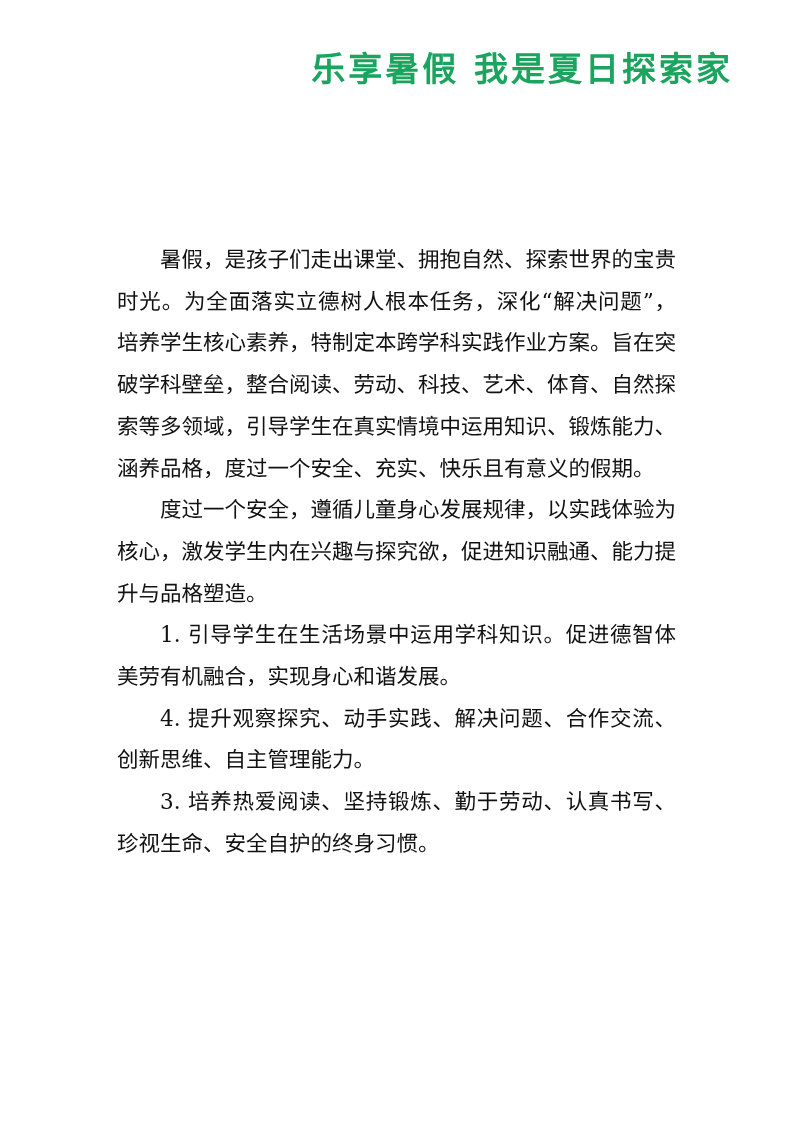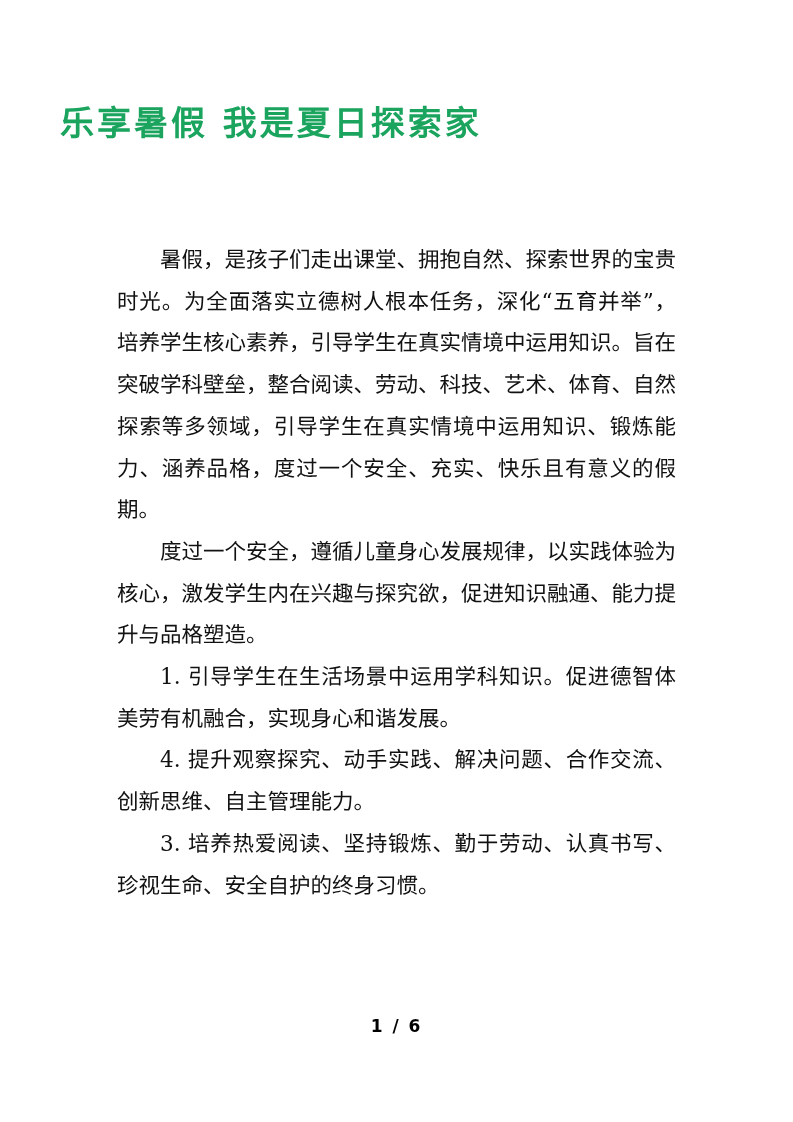--- a/index.html
+++ b/index.html
@@ -12,22 +12,22 @@
     position: relative;
     width: 793px;
     height: 1122px;
     margin: 0 auto;
     background: var(--page-bg, #ffffff);
     overflow: hidden;
     color: var(--text, #111111);
     font-family: "DejaVu Serif", "Liberation Serif", serif;
   }
   .banner {
-    margin: 102px 60px 0;
-    text-align: left;
+    margin: 48px 60px 0;
+    text-align: right;
     font-size: 34px;
     line-height: 42px;
     font-weight: 700;
     letter-spacing: 3px;
     color: var(--banner-green, #1aa45e);
     font-family: "DejaVu Serif", "Liberation Serif", serif;
   }
   .main-title {
     margin: 12px 40px 0;
     text-align: center;
@@ -73,29 +73,28 @@
 </head>
 <body>
 
 <div class="page">
 
   <h2 class="banner">乐享暑假 我是夏日探索家</h2>
 
 
   <div class="body-text">
 
-    <p class="para">暑假，是孩子们走出课堂、拥抱自然、探索世界的宝贵时光。为全面落实立德树人根本任务，深化“五育并举”，培养学生核心素养，引导学生在真实情境中运用知识。旨在突破学科壁垒，整合阅读、劳动、科技、艺术、体育、自然探索等多领域，引导学生在真实情境中运用知识、锻炼能力、涵养品格，度过一个安全、充实、快乐且有意义的假期。</p>
+    <p class="para">暑假，是孩子们走出课堂、拥抱自然、探索世界的宝贵时光。为全面落实立德树人根本任务，深化“解决问题”，培养学生核心素养，特制定本跨学科实践作业方案。旨在突破学科壁垒，整合阅读、劳动、科技、艺术、体育、自然探索等多领域，引导学生在真实情境中运用知识、锻炼能力、涵养品格，度过一个安全、充实、快乐且有意义的假期。</p>
 
 
     <p class="para">度过一个安全，遵循儿童身心发展规律，以实践体验为核心，激发学生内在兴趣与探究欲，促进知识融通、能力提升与品格塑造。</p>
 
     <p class="para">1. 引导学生在生活场景中运用学科知识。促进德智体美劳有机融合，实现身心和谐发展。</p>
 
     <p class="para">4. 提升观察探究、动手实践、解决问题、合作交流、创新思维、自主管理能力。</p>
 
     <p class="para">3. 培养热爱阅读、坚持锻炼、勤于劳动、认真书写、珍视生命、安全自护的终身习惯。</p>
 
 
   </div>
 
-  <div class="page-footer">1 / 6</div>
 
 </div>
 
 </body></html>

